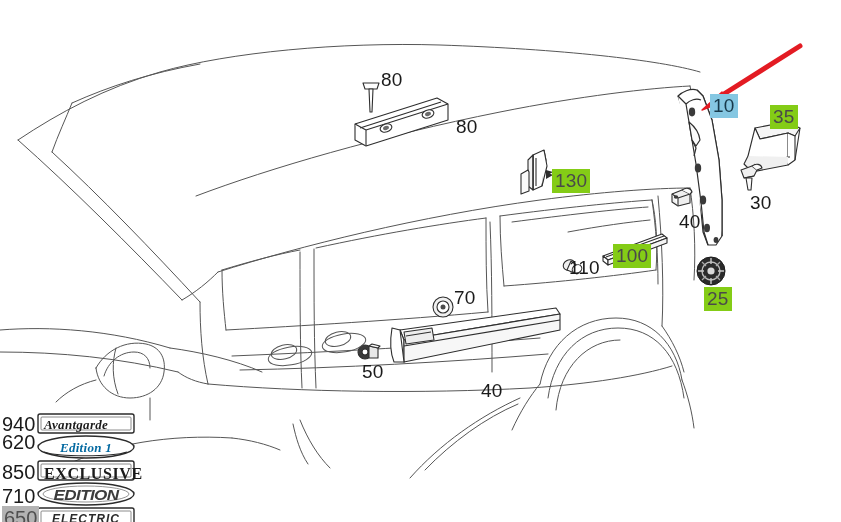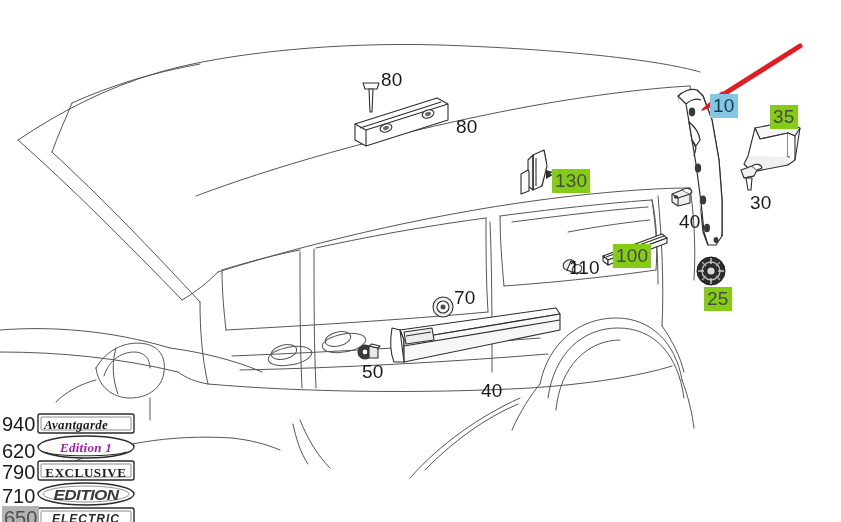--- a/index.html
+++ b/index.html
@@ -309,29 +309,29 @@
 
   <div class="label plain" style="left:750px; top:193px;">30</div>
 
   <div class="label hl-gray" style="left:704px; top:287px;">25</div>
 
   <div class="badge-num" style="left:2px; top:414px;">940</div>
   <div style="position:absolute; left:44px; top:417px; width:84px; text-align:left;
               font-family:'Liberation Serif', serif; font-style:italic; font-weight:bold;
               font-size:13px; color:#1a1a1a; letter-spacing:0.3px;">Avantgarde</div>
 
-  <div class="badge-num" style="left:2px; top:441px;text-align:center;">620</div>
+  <div class="badge-num" style="left:2px; top:432px;text-align:center;">620</div>
   <div style="position:absolute; left:44px; top:440px; width:84px; text-align:center;
               font-family:'Liberation Serif', serif; font-style:italic; font-weight:bold;
-              font-size:13px; color:#a21caf; letter-spacing:0.3px;">Edition 1</div>
-
-  <div class="badge-num" style="left:2px; top:462px;">790</div>
+              font-size:13px; color:#0369a1; letter-spacing:0.3px;">Edition 1</div>
+
+  <div class="badge-num" style="left:2px; top:462px;">850</div>
   <div style="position:absolute; left:44px; top:465px; width:84px; text-align:center;
               font-family:'Liberation Serif', serif; font-weight:bold;
-              font-size:13px; color:#1a1a1a; letter-spacing:0.6px;">EXCLUSIVE</div>
+              font-size:16px; color:#1a1a1a; letter-spacing:0.6px;">EXCLUSIVE</div>
 
   <div class="badge-num" style="left:2px; top:486px;">710</div>
   <div style="position:absolute; left:44px; top:487px; width:84px; text-align:center;
               font-family:'Liberation Sans', sans-serif; font-style:italic; font-weight:bold;
               font-size:14px; color:#3c3c3c; letter-spacing:-0.5px; transform:scaleX(1.22);">EDITION</div>
 
   <div class="badge-num hl-gray" style="left:2px; top:506px;">650</div>
   <div style="position:absolute; left:44px; top:512px; width:84px; text-align:center;
               font-family:'Liberation Sans', sans-serif; font-style:italic; font-weight:bold;
               font-size:12px; color:#2a2a2a; letter-spacing:1px;">ELECTRIC</div>

